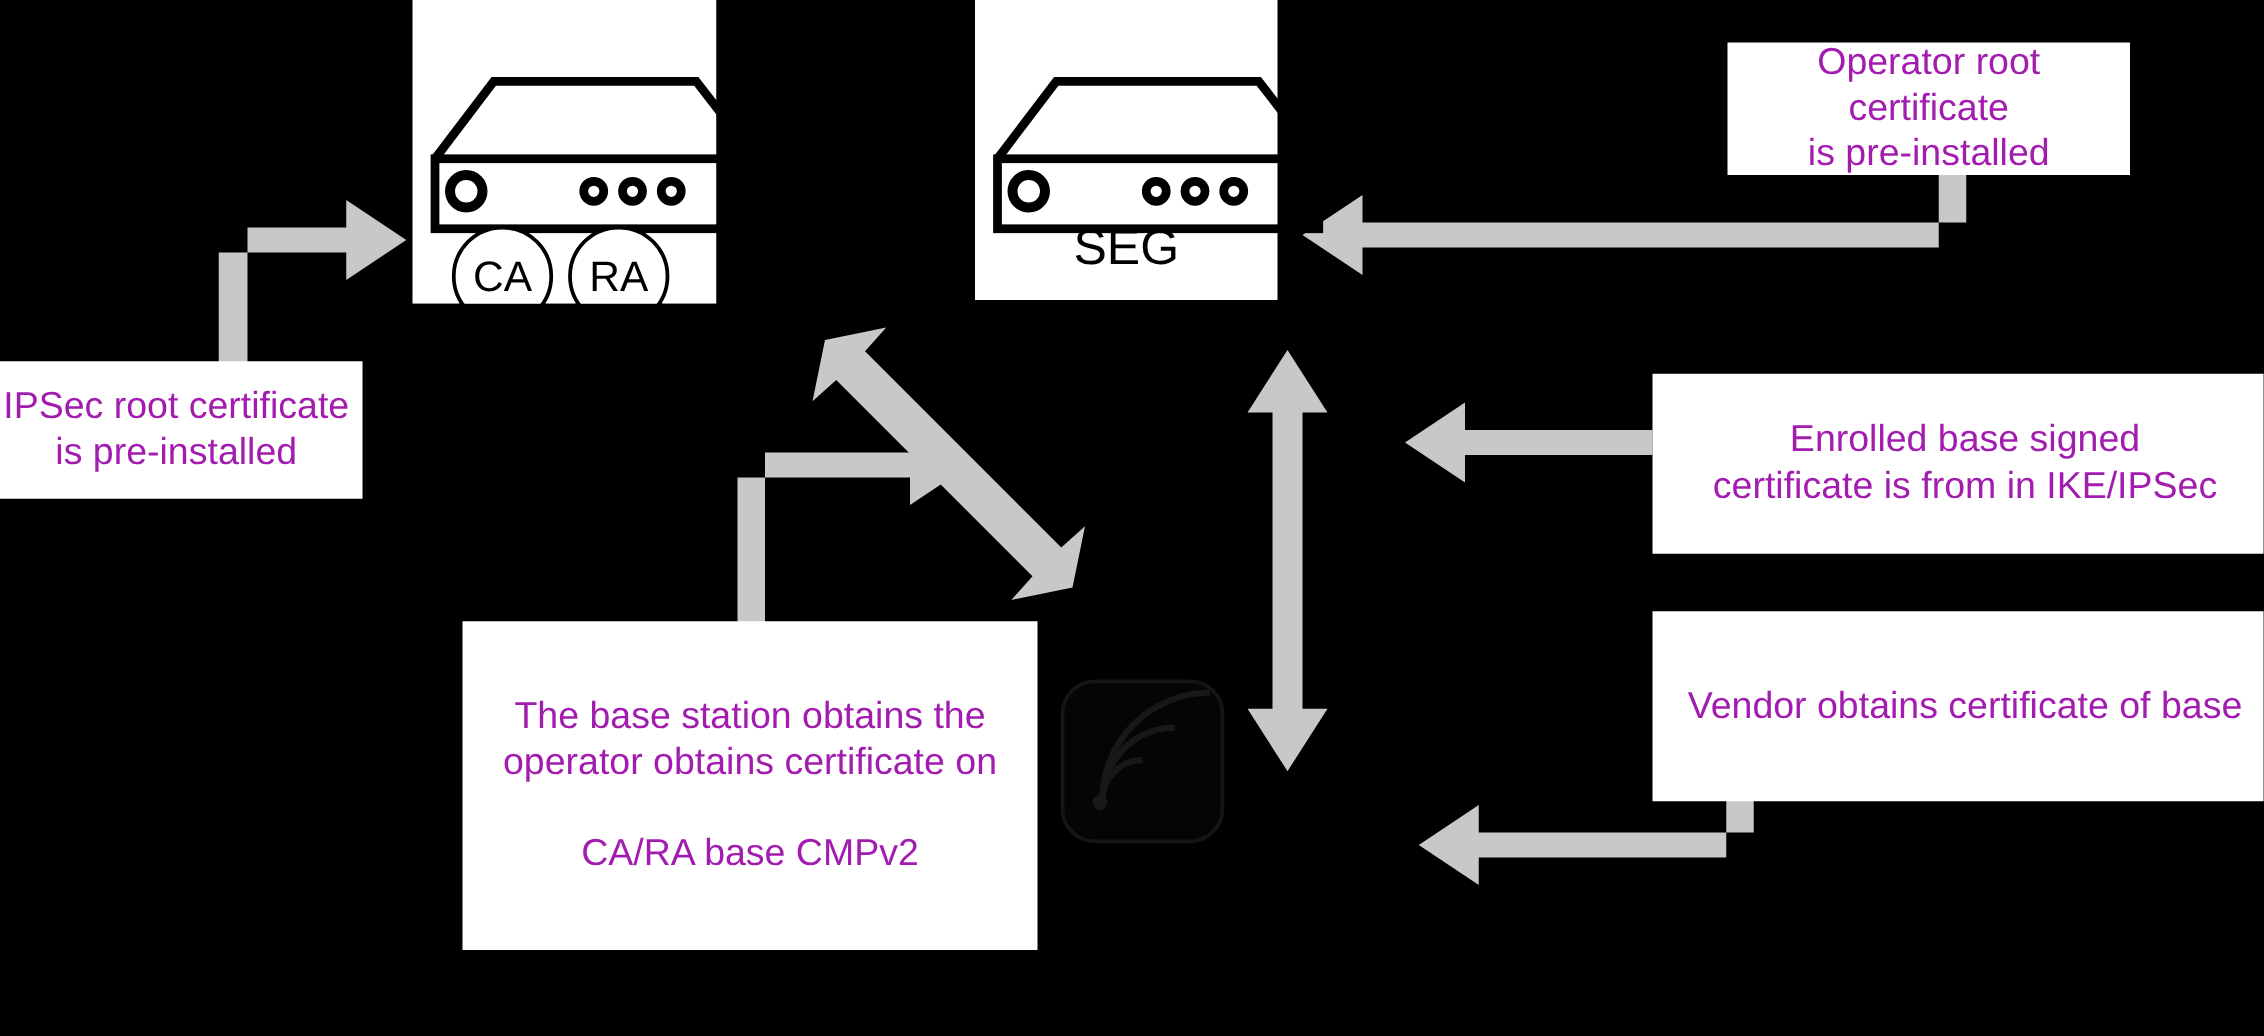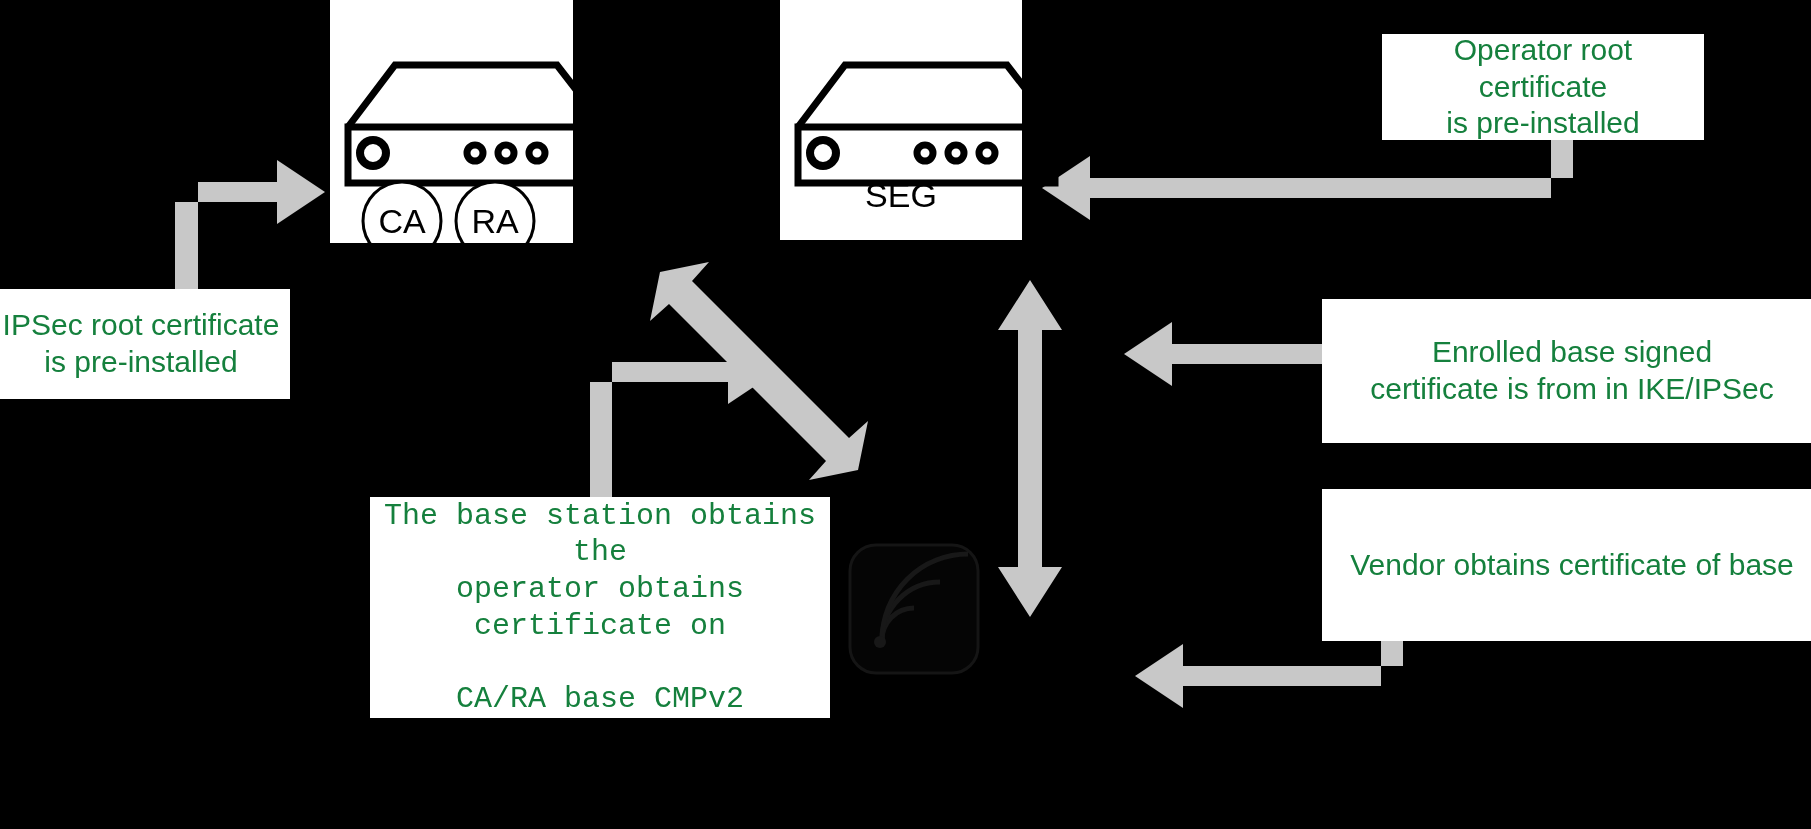--- a/index.html
+++ b/index.html
@@ -17,35 +17,35 @@
     font-family: "Liberation Sans", sans-serif;
   }
   .panel {
     position: absolute;
     background: #ffffff;
     box-sizing: border-box;
   }
   .callout {
     position: absolute;
     background: #ffffff;
-    color: #15803d;
+    color: #a21caf;
     box-sizing: border-box;
     display: flex;
     align-items: center;
     justify-content: center;
     text-align: center;
     line-height: 1.22;
     font-size: 30px;
     padding: 6px 10px;
   }
   .callout .txt { display: block; width: 100%; }
   .device-label {
     position: absolute;
     color: #000000;
-    font-size: 34px;
+    font-size: 40px;
     text-align: center;
     width: 100%;
     left: 0;
   }
   svg.layer {
     position: absolute;
     left: 0;
     top: 0;
     width: 1811px;
     height: 829px;
@@ -202,21 +202,21 @@
       <span>certificate is from in IKE/IPSec</span>
     </span>
   </div>
 
   <div class="callout z-callout" style="left:1322px; top:489px; width:500px; height:152px;">
     <span class="txt">
       <span>Vendor obtains certificate of base</span><br>
     </span>
   </div>
 
-  <div class="callout z-callout" style="left:370px; top:497px; width:460px; height:221px;font-family:Liberation Mono, monospace;">
+  <div class="callout z-callout" style="left:370px; top:497px; width:460px; height:263px;">
     <span class="txt">
       <span>The base station obtains the</span><br>
       <span>operator obtains certificate on</span><br>
       <br>
       <span>CA/RA base CMPv2</span>
     </span>
   </div>
 
 </div>
 

